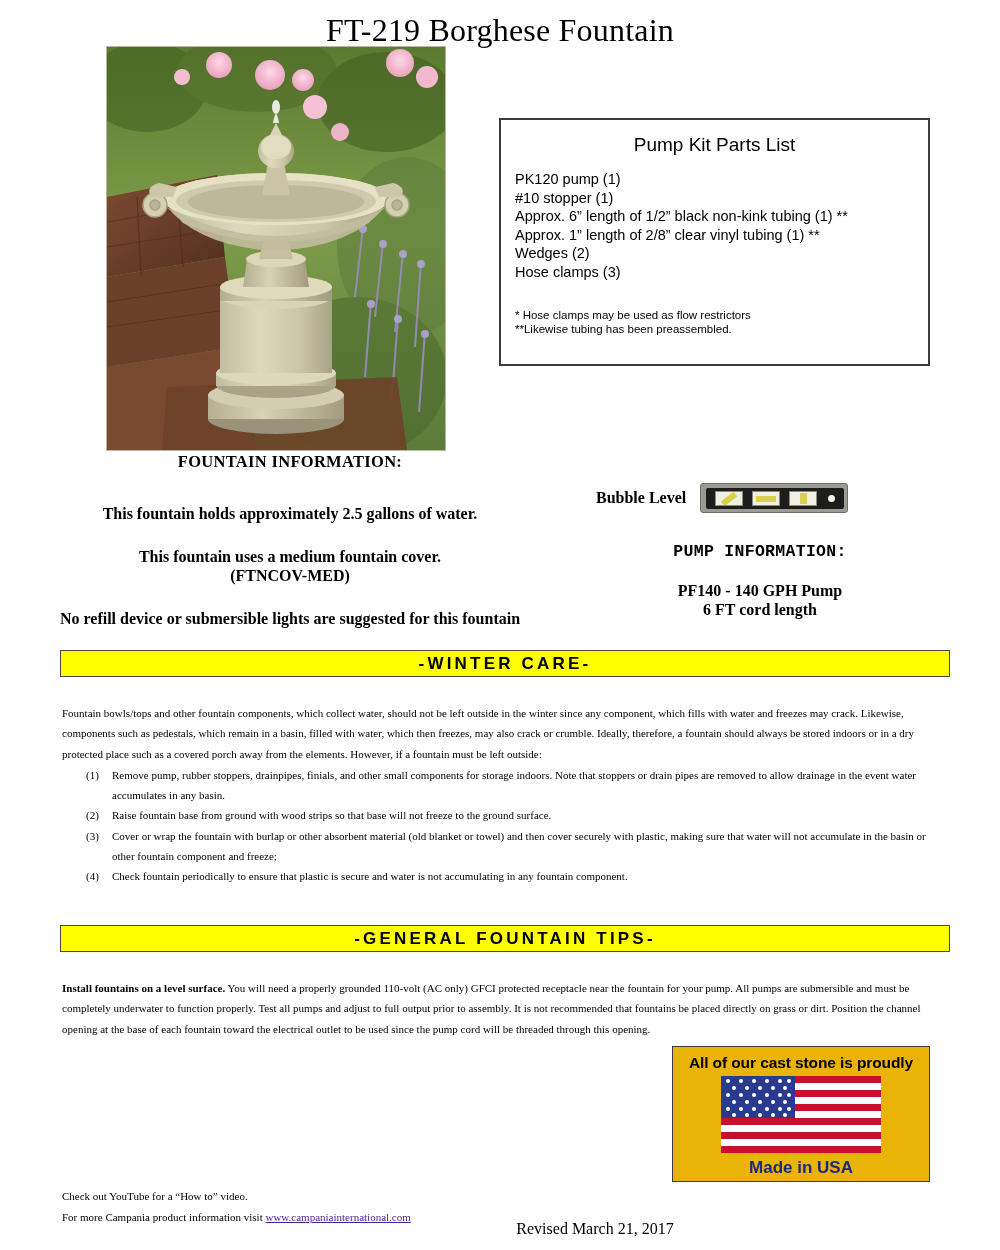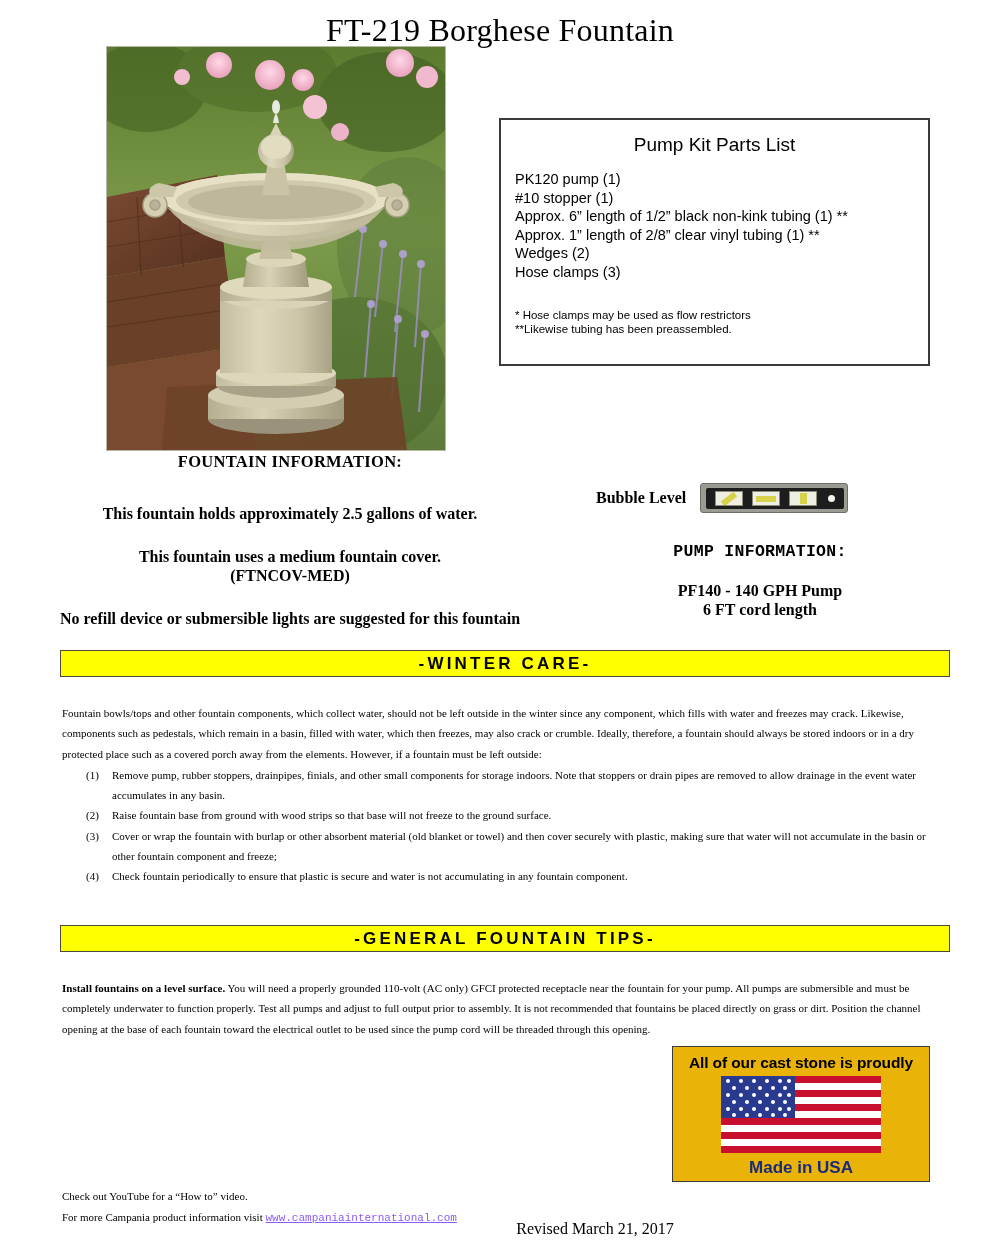--- a/index.html
+++ b/index.html
@@ -176,21 +176,21 @@
   .numbered { margin-top: 1px; }
   .num-item {
     display: flex;
     margin-top: 0px;
   }
   .num-item .n { width: 26px; flex: 0 0 26px; padding-left: 24px; box-sizing: content-box; }
   .num-item .t { flex: 1; }
   #tips-para { left: 62px; top: 978px; width: 880px; }
   #tips-para .lead { font-weight: bold; }
   #footer-links { left: 62px; top: 1186px; width: 560px; line-height: 21px; }
-  #footer-links a { color: #8b5cf6; text-decoration: underline; font-family: Liberation Mono, monospace; }
+  #footer-links a { color: #4c1d95; text-decoration: underline; }
   .revised {
     position: absolute;
     left: 0; top: 1220px; width: 1000px;
     text-align: center;
     font-family: "Liberation Serif", serif;
     font-size: 16px;
     padding-left: 190px;
     box-sizing: border-box;
   }
 

